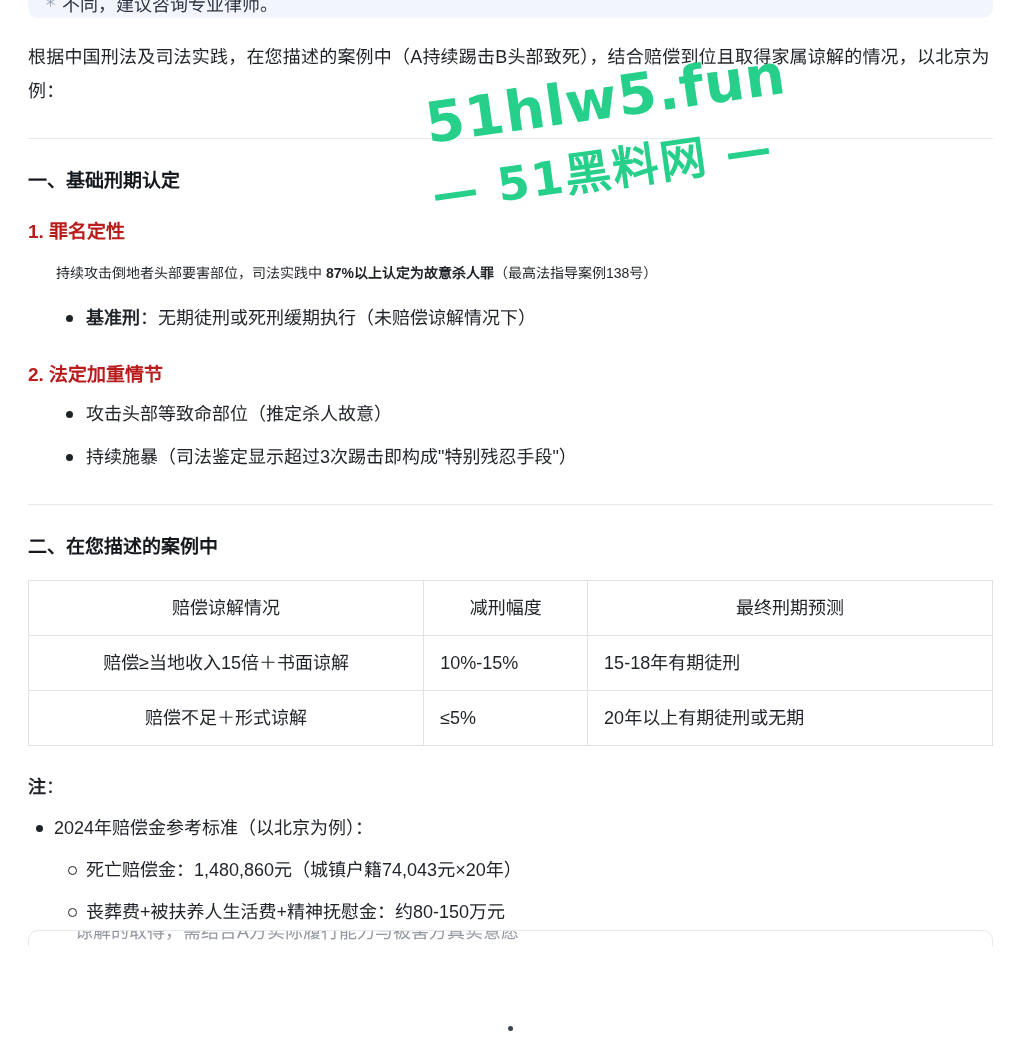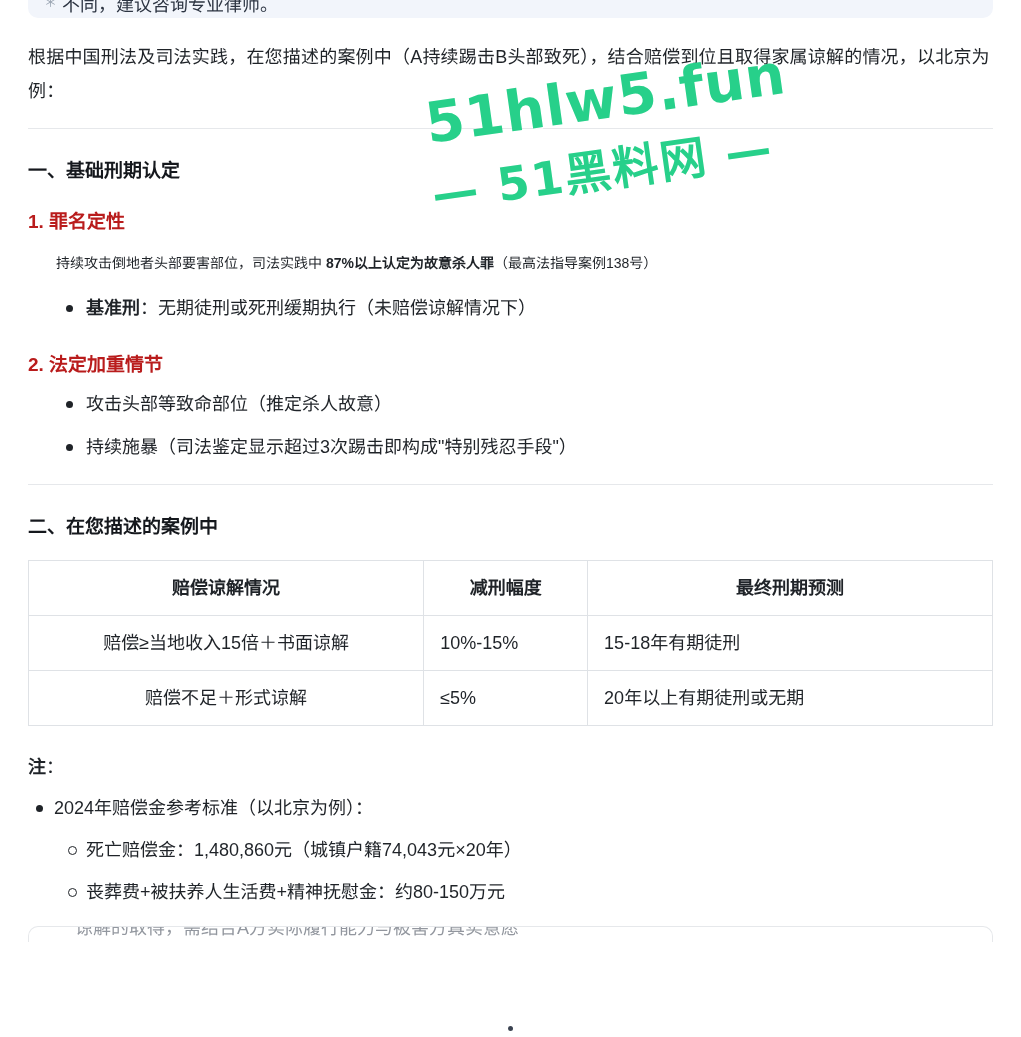--- a/index.html
+++ b/index.html
@@ -51,21 +51,21 @@
     font-size: 18px;
     line-height: 34px;
     margin: 22px 0 0 0;
     color: #1f2328;
     letter-spacing: .2px;
   }
 
   h2.section {
     font-size: 19px;
     font-weight: bold;
-    margin: 20px 0 0 0;
+    margin: 30px 0 0 0;
     color: #15181d;
     border-top: 1px solid #e6e8eb;
     padding-top: 26px;
   }
 
   h3.sub {
     font-size: 19px;
     font-weight: bold;
     margin: 24px 0 0 0;
     color: #b91c1c;
@@ -106,21 +106,21 @@
     border-collapse: collapse;
     margin-top: 22px;
     font-size: 18px;
   }
   table.matrix th, table.matrix td {
     border: 1px solid #dfe2e6;
     padding: 14px 16px;
     line-height: 26px;
   }
   table.matrix th {
-    font-weight: bold;
+    font-weight: normal;
     text-align: center;
   }
   table.matrix td.c0 { text-align: center; }
   table.matrix td.c1, table.matrix td.c2 { text-align: left; }
   table.matrix col.w0 { width: 41%; }
   table.matrix col.w1 { width: 17%; }
   table.matrix col.w2 { width: 42%; }
 
   .note-title {
     font-size: 18px;
@@ -168,21 +168,21 @@
     top: 12px;
     width: 7px;
     height: 7px;
     border-radius: 50%;
     border: 1px solid #1f2328;
     background: transparent;
   }
 
   
   .bottom-card {
-    margin-top: 18px;
+    margin-top: 2px;
     border: 1px solid #e6e8eb;
     border-bottom: none;
     border-radius: 10px 10px 0 0;
     height: 16px;
     overflow: hidden;
     position: relative;
     color: #3a4250;
     font-size: 18px;
     padding: 0 14px;
   }

